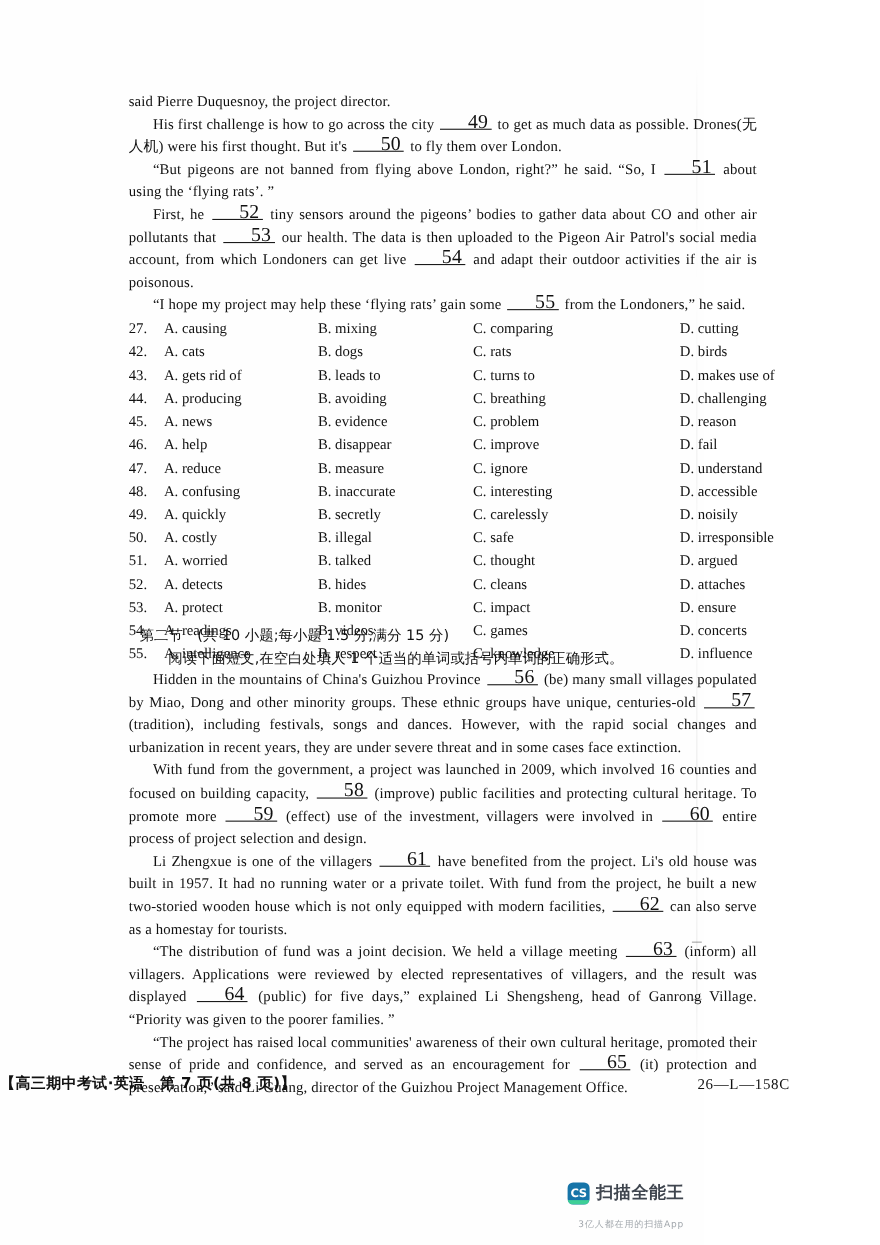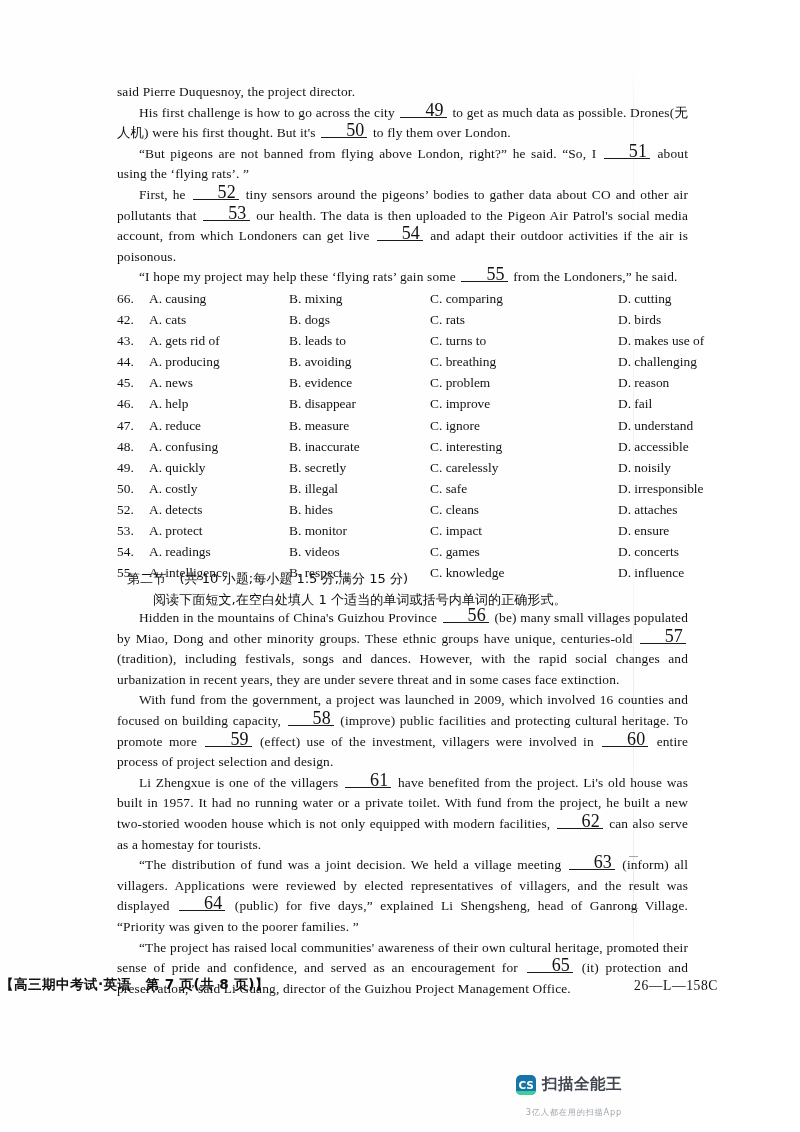--- a/index.html
+++ b/index.html
@@ -221,21 +221,21 @@
 
     <p class="para"><span>“But pigeons are not banned from flying above London, right?” he said. “So, I</span> <span class="blank">51</span> <span>about using the ‘flying rats’. ”</span></p>
 
     <p class="para"><span>First, he</span> <span class="blank">52</span> <span>tiny sensors around the pigeons’ bodies to gather data about CO and other air pollutants that</span> <span class="blank">53</span> <span>our health. The data is then uploaded to the Pigeon Air Patrol's social media account, from which Londoners can get live</span> <span class="blank">54</span> <span>and adapt their outdoor activities if the air is poisonous.</span></p>
 
     <p class="para"><span>“I hope my project may help these ‘flying rats’ gain some</span> <span class="blank">55</span> <span>from the Londoners,” he said.</span></p>
   </div>
 
   <div id="options">
     <div class="opt-row">
-        <span class="opt-num">66.</span>
+        <span class="opt-num">27.</span>
         <span class="opt-a">A. causing</span>
         <span class="opt-b">B. mixing</span>
         <span class="opt-c">C. comparing</span>
         <span class="opt-d">D. cutting</span>
       </div>
     <div class="opt-row">
         <span class="opt-num">42.</span>
         <span class="opt-a">A. cats</span>
         <span class="opt-b">B. dogs</span>
         <span class="opt-c">C. rats</span>
@@ -289,20 +289,27 @@
         <span class="opt-b">B. secretly</span>
         <span class="opt-c">C. carelessly</span>
         <span class="opt-d">D. noisily</span>
       </div>
     <div class="opt-row">
         <span class="opt-num">50.</span>
         <span class="opt-a">A. costly</span>
         <span class="opt-b">B. illegal</span>
         <span class="opt-c">C. safe</span>
         <span class="opt-d">D. irresponsible</span>
+      </div>
+    <div class="opt-row">
+        <span class="opt-num">51.</span>
+        <span class="opt-a">A. worried</span>
+        <span class="opt-b">B. talked</span>
+        <span class="opt-c">C. thought</span>
+        <span class="opt-d">D. argued</span>
       </div>
     <div class="opt-row">
         <span class="opt-num">52.</span>
         <span class="opt-a">A. detects</span>
         <span class="opt-b">B. hides</span>
         <span class="opt-c">C. cleans</span>
         <span class="opt-d">D. attaches</span>
       </div>
     <div class="opt-row">
         <span class="opt-num">53.</span>

